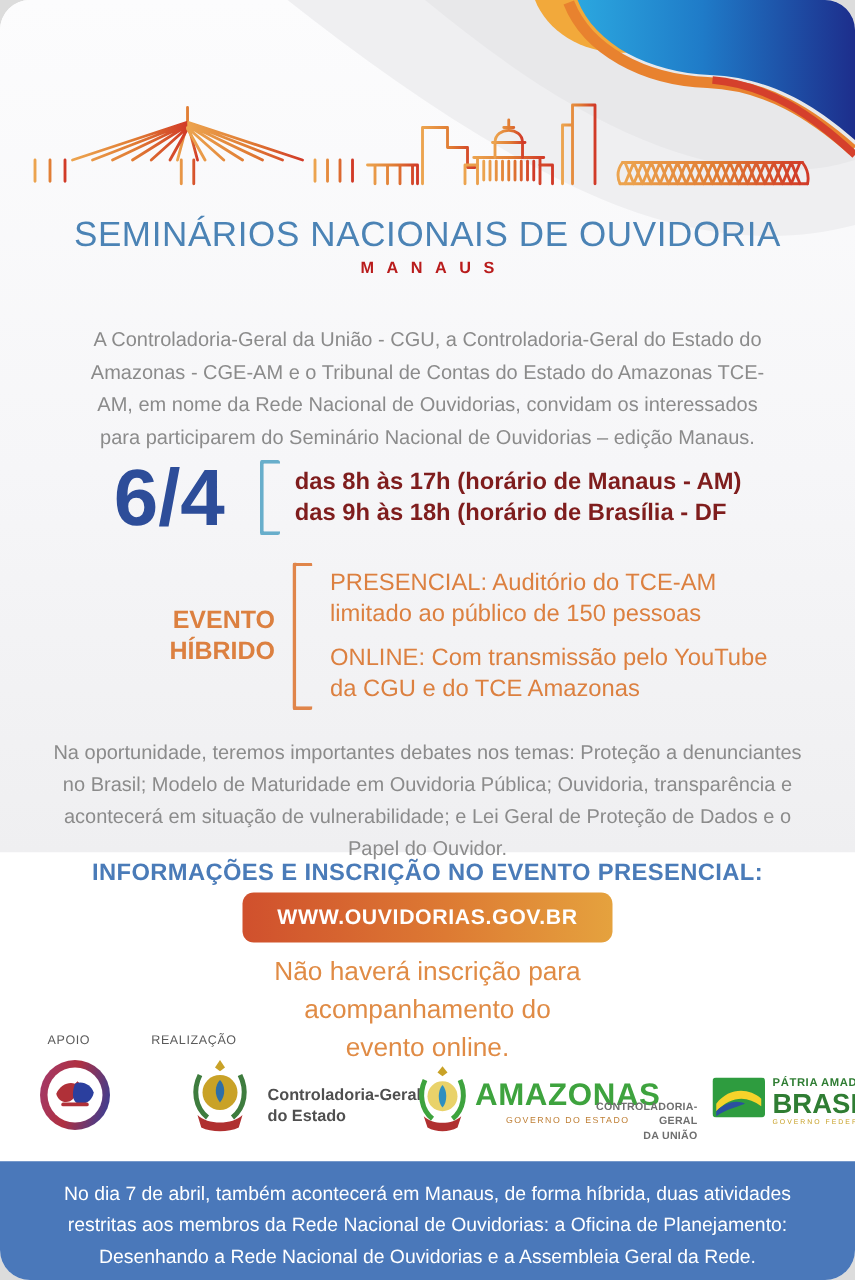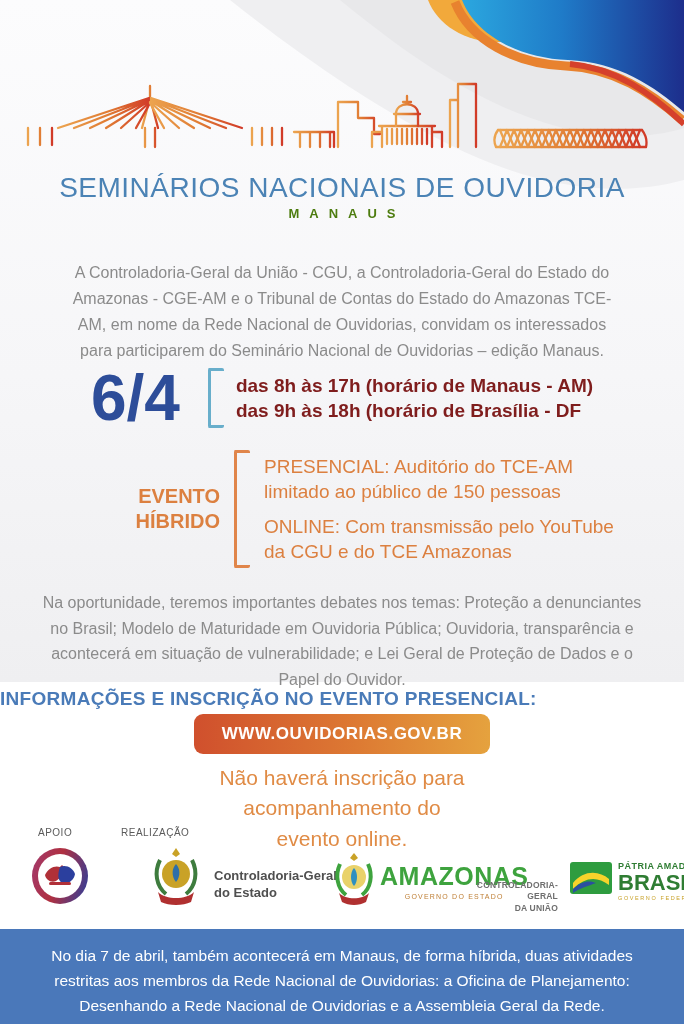--- a/index.html
+++ b/index.html
@@ -1,30 +1,31 @@
 <!DOCTYPE html>
 <html><head>
 <meta charset="utf-8">
 <style>
   html,body{margin:0;padding:0;background:#dcdcdc;}
   #poster{
     position:relative;width:684px;height:1024px;margin:0 auto;
     background:#ffffff;overflow:hidden;
     font-family:"Liberation Sans",sans-serif;
+    border-radius:24px;
   }
   .bg-upper{position:absolute;top:0;left:0;width:684px;height:682px;
     background:linear-gradient(180deg,#fcfcfd 0%,#f6f6f8 55%,#efeff1 100%);}
   .bg-lower{position:absolute;top:682px;left:0;width:684px;height:247px;background:#ffffff;}
   .deco{position:absolute;top:0;left:0;width:684px;height:220px;}
   .skyline{position:absolute;top:72px;left:0;width:684px;height:90px;}
 
   .title{position:absolute;top:172px;left:0;width:684px;text-align:center;
     font-size:28px;letter-spacing:.5px;color:#4b83b5;font-weight:400;}
   .subtitle{position:absolute;top:206px;left:0;width:684px;text-align:center;
-    font-size:13px;letter-spacing:10px;text-indent:10px;color:#4d7c0f;font-weight:600;}
+    font-size:13px;letter-spacing:10px;text-indent:10px;color:#b91c1c;font-weight:600;}
 
   .intro{position:absolute;top:260px;left:69px;width:546px;text-align:center;
     font-size:16px;line-height:1.62;color:#8b8b8b;}
 
   .date-row{position:absolute;top:366px;left:0;width:684px;display:flex;
     justify-content:center;align-items:center;}
   .date-big{font-size:64px;font-weight:700;color:#2d4d99;line-height:1;margin-right:28px;}
   .bracket{border:3px solid #68aecb;border-right:none;width:13px;border-radius:2px;flex:0 0 auto;}
   .bracket.time{height:54px;margin-right:12px;}
   .times{color:#7f1d1d;font-size:19px;line-height:1.32;font-weight:bold;}
@@ -33,21 +34,21 @@
   .hybrid-label{width:102px;text-align:right;color:#dc8040;font-weight:700;
     font-size:20px;line-height:1.25;margin-right:14px;}
   .bracket.hyb{height:112px;border-color:#e0854a;margin-right:14px;}
   .hybrid-texts{width:352px;color:#dc8040;font-size:19px;line-height:1.32;}
   .hybrid-texts p{margin:0;}
   .hybrid-texts p + p{margin-top:10px;}
 
   .debates{position:absolute;top:590px;left:40px;width:604px;text-align:center;
     font-size:16px;line-height:1.6;color:#8b8b8b;}
 
-  .reg-heading{position:absolute;top:688px;left:0;width:684px;text-align:left;
+  .reg-heading{position:absolute;top:688px;left:0;width:684px;text-align:center;
     font-size:19px;font-weight:600;letter-spacing:.3px;color:#4a7bb8;}
   .url-button{position:absolute;top:714px;left:194px;width:296px;height:40px;
     border-radius:9px;border:none;cursor:pointer;
     background:linear-gradient(90deg,#d0502d 0%,#dd7a33 55%,#e5a23e 100%);
     color:#ffffff;font-family:"Liberation Sans",sans-serif;
     font-size:17px;font-weight:700;letter-spacing:.5px;}
   .reg-note{position:absolute;top:763px;left:212px;width:260px;text-align:center;
     font-size:21px;line-height:1.45;color:#e08b45;}
 
   .logo-label{position:absolute;top:827px;font-size:10px;letter-spacing:.5px;color:#5a5a5a;}

